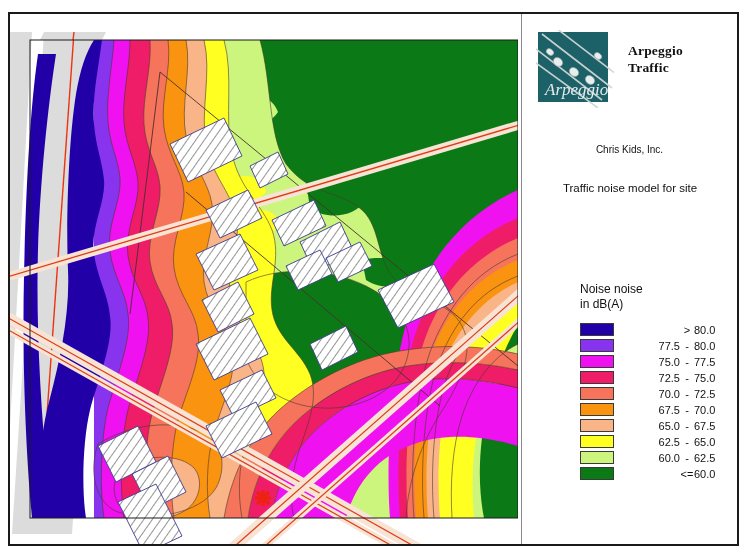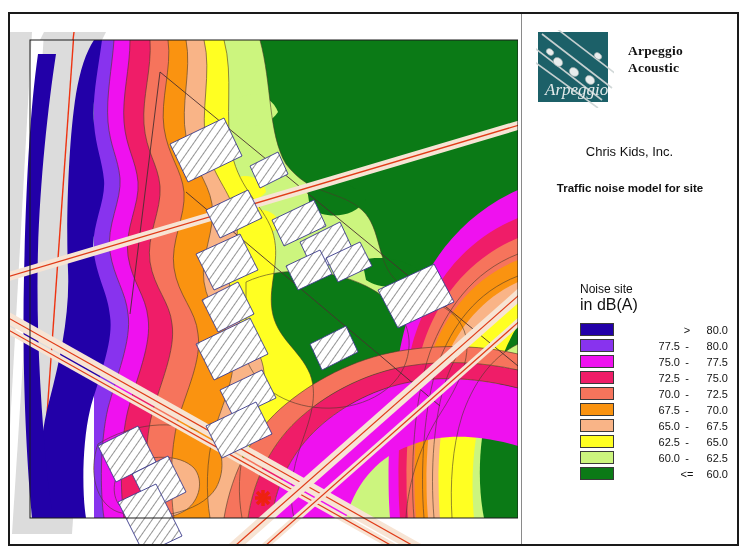--- a/index.html
+++ b/index.html
@@ -24,35 +24,35 @@
   .info-panel{position:absolute;left:512px;top:0;width:215px;height:530px;background:#ffffff;}
 
   .logo-row{position:absolute;left:14px;top:8px;width:196px;height:96px;}
   .logo-mark{position:absolute;left:0;top:8px;width:78px;height:78px;}
   .logo-text{position:absolute;left:92px;top:20px;width:110px;
              font-family:"Liberation Serif",serif;font-size:13.5px;line-height:17px;
              color:#111111;font-weight:600;letter-spacing:.2px;}
   .logo-text div{white-space:nowrap;}
 
   .client{position:absolute;left:0;top:130px;width:215px;text-align:center;
-          font-size:13px;color:#111111;}
+          font-size:10px;color:#111111;}
   .project{position:absolute;left:18px;top:165px;width:180px;text-align:center;
-           font-size:11.5px;line-height:18px;color:#111111;font-weight:bold;}
+           font-size:11.5px;line-height:18px;color:#111111;}
 
   .legend{position:absolute;left:58px;top:268px;width:150px;}
   .legend-title{font-size:12px;line-height:15px;color:#111111;}
-  .legend-title .sub{font-size:16px;}
+  .legend-title .sub{font-size:12px;}
   .legend-items{margin-top:10px;}
   .legend-row{display:flex;align-items:center;height:15px;margin-bottom:1px;}
   .legend-sw{width:34px;height:13px;border:1px solid #3a3a3a;box-sizing:border-box;flex:0 0 auto;}
   .legend-lab{flex:1;display:flex;justify-content:flex-end;align-items:center;
               font-size:11px;color:#111111;padding-right:2px;white-space:pre;}
   .legend-lab .lo{display:inline-block;width:30px;text-align:right;}
   .legend-lab .dash{display:inline-block;width:14px;text-align:center;}
-  .legend-lab .hi{display:inline-block;width:34px;text-align:right;}
+  .legend-lab .hi{display:inline-block;width:34px;text-align:left;}
 </style>
 </head>
 <body>
 
 <div id="root">
 
   <div class="frame">
 
     <div class="map-panel">
       <svg width="508" height="530" viewBox="0 0 508 530" xmlns="http://www.w3.org/2000/svg">
@@ -336,33 +336,33 @@
             <ellipse cx="22" cy="32" rx="5" ry="4" transform="rotate(38 22 32)"></ellipse>
             <ellipse cx="38" cy="42" rx="5" ry="4" transform="rotate(38 38 42)"></ellipse>
             <ellipse cx="54" cy="50" rx="5" ry="4" transform="rotate(38 54 50)"></ellipse>
             <ellipse cx="14" cy="22" rx="4" ry="3" transform="rotate(38 14 22)"></ellipse>
             <ellipse cx="62" cy="26" rx="4" ry="3" transform="rotate(38 62 26)"></ellipse>
           </g>
           <text x="9" y="65" font-family="Liberation Serif, serif" font-size="17" fill="#e6ecec" font-style="italic">Arpeggio</text>
         </svg>
         <div class="logo-text">
           <div>Arpeggio</div>
-          <div>Acoustic</div>
+          <div>Traffic</div>
         </div>
       </div>
 
       <div class="client">Chris Kids, Inc.</div>
 
       <div class="project">
         <div>Traffic noise model for site</div>
       </div>
 
       <div class="legend">
         <div class="legend-title">
-          <div>Noise site</div>
+          <div>Noise noise</div>
           <div class="sub">in dB(A)</div>
         </div>
         <div class="legend-items" id="legend-items">
             <div class="legend-row">
               <div class="legend-sw" style="background: rgb(34, 0, 168);"></div>
               <div class="legend-lab"><span class="lo"></span><span class="dash">&gt;</span><span class="hi">80.0</span></div>
             </div>
             <div class="legend-row">
               <div class="legend-sw" style="background: rgb(136, 51, 238);"></div>
               <div class="legend-lab"><span class="lo">77.5</span><span class="dash">-</span><span class="hi">80.0</span></div>

